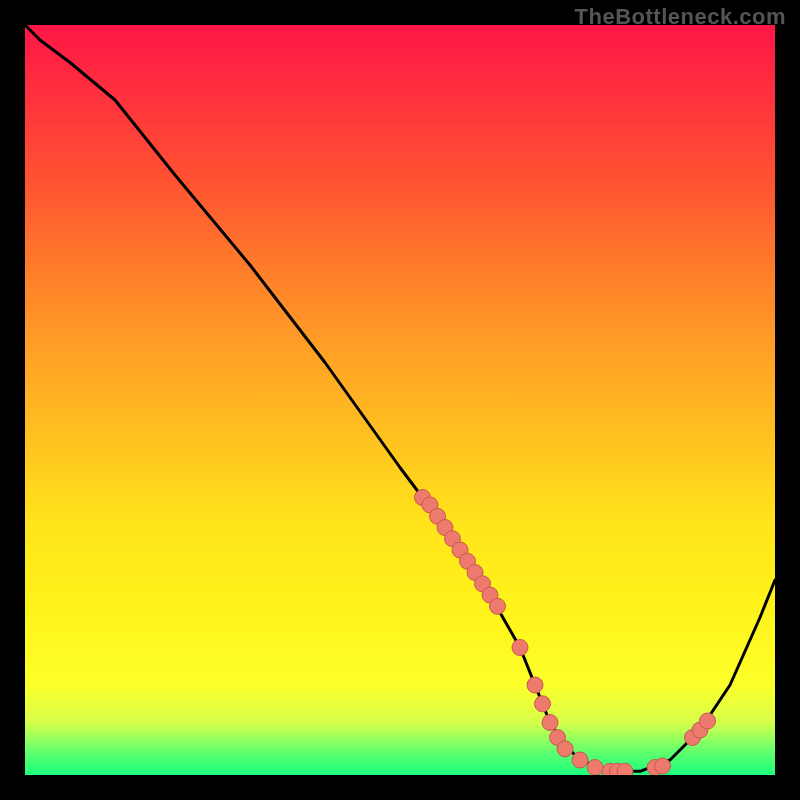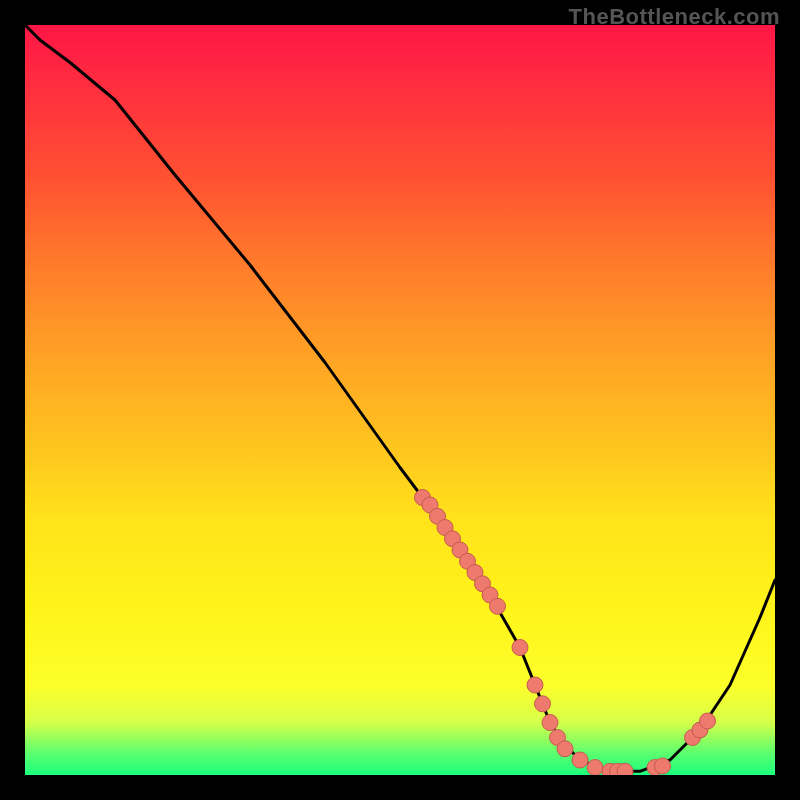--- a/index.html
+++ b/index.html
@@ -40,21 +40,21 @@
   svg.overlay {
     position: absolute;
     left: 0;
     top: 0;
     width: 100%;
     height: 100%;
   }
   #attribution {
     position: absolute;
     top: 4px;
-    right: 20px;
+    right: 14px;
     color: #555;
     font-size: 22px;
     font-weight: bold;
     letter-spacing: 0.5px;
     user-select: none;
   }
 </style>
 </head>
 <body>
 

